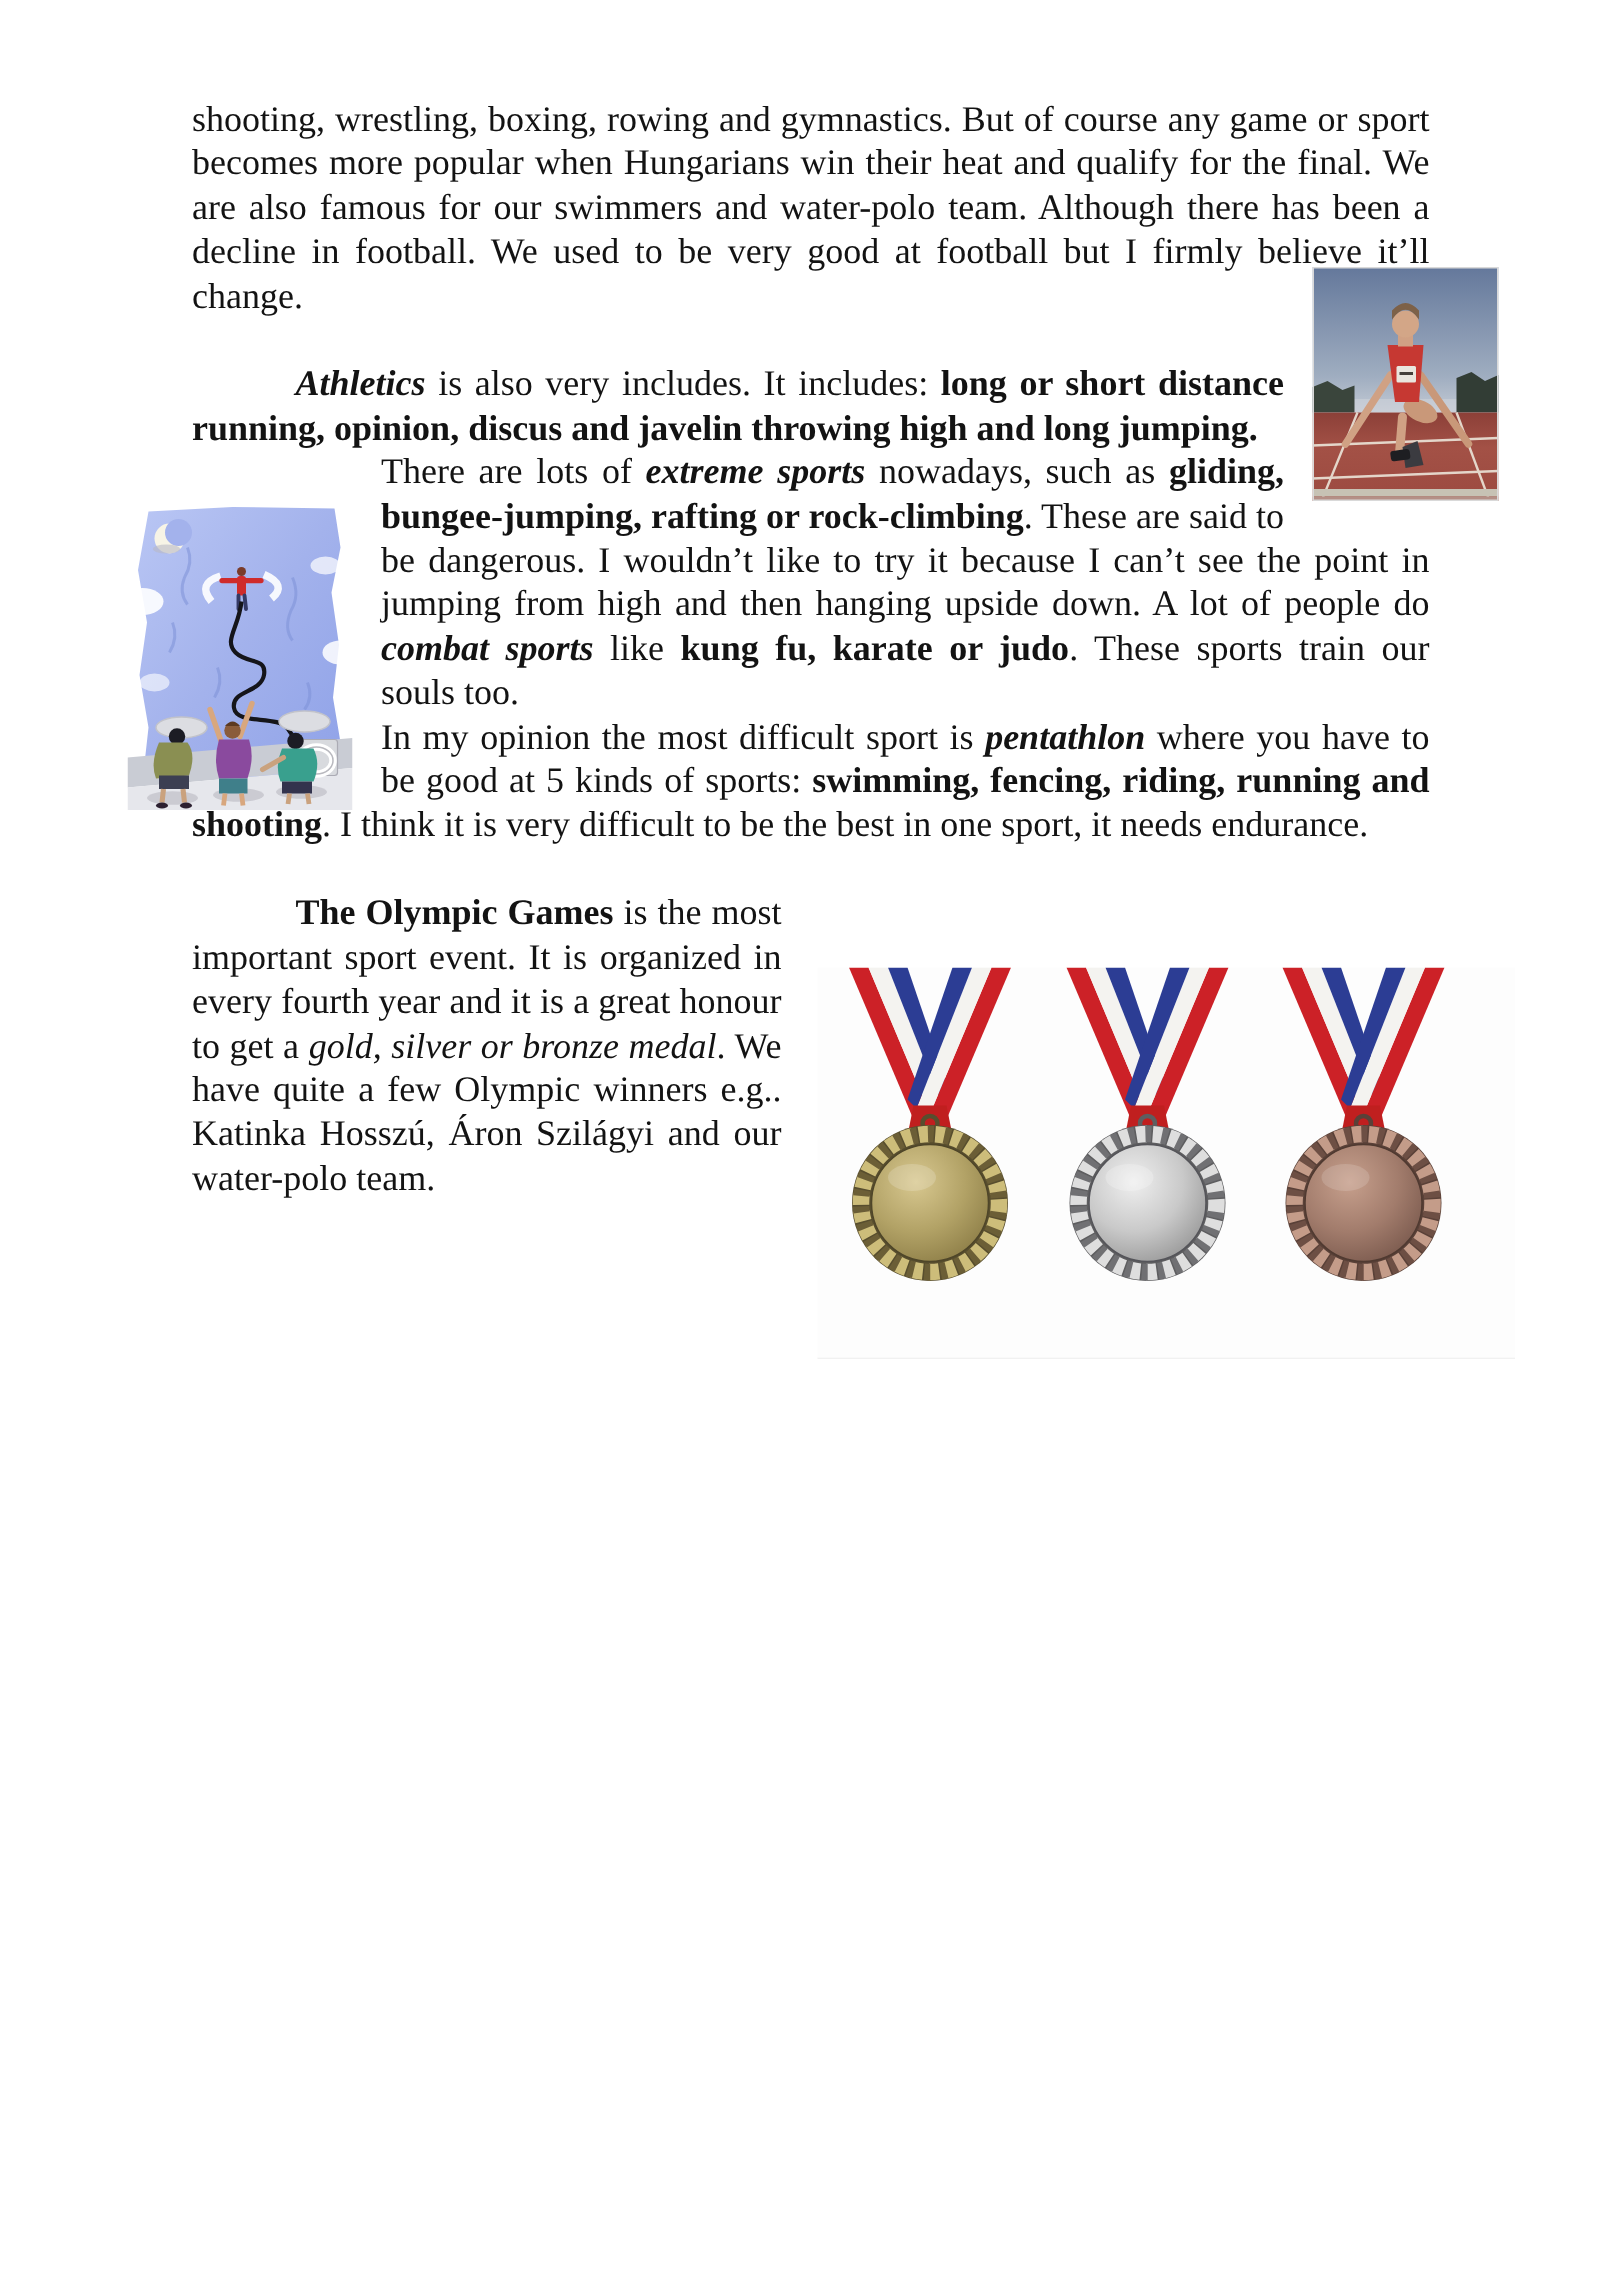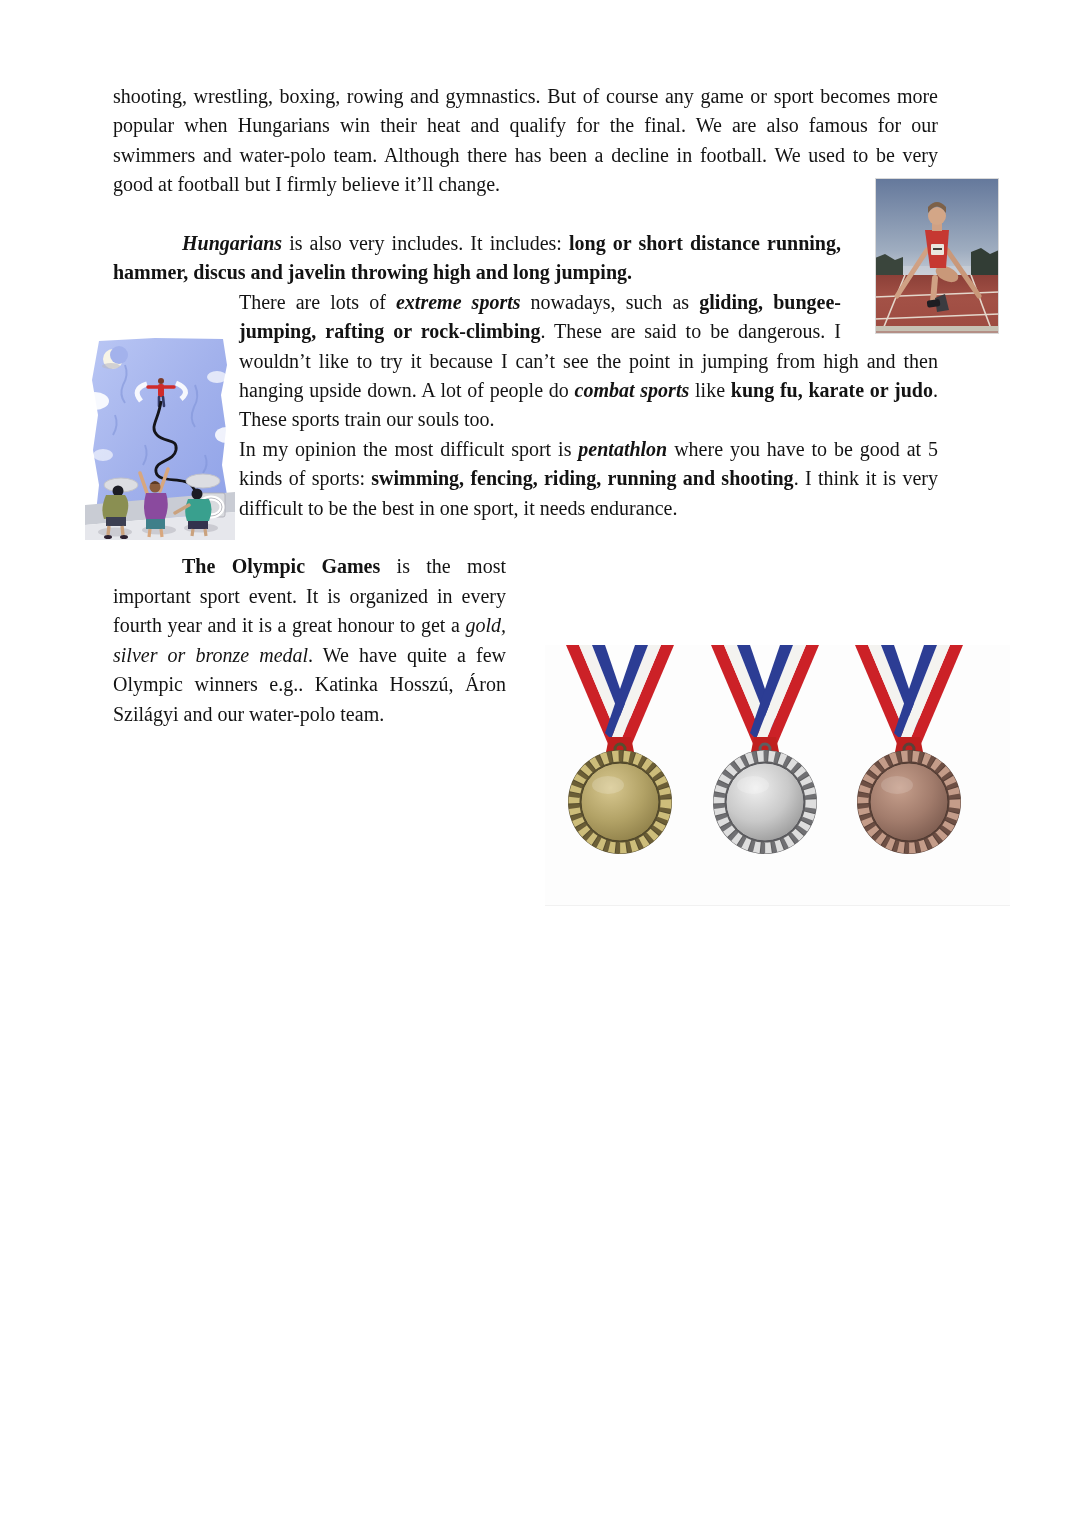--- a/index.html
+++ b/index.html
@@ -7,28 +7,27 @@
     position:relative;
     width:1080px;
     height:1526px;
     background:#ffffff;
     overflow:hidden;
     font-family:"Liberation Serif","DejaVu Serif",serif;
     color:#131313;
   }
   .text-col{
     position:absolute;
-    left:113px;
+    left:128px;
     top:66px;
     width:825px;
-    font-size:20px;
+    font-size:24px;
     line-height:29.4px;
     text-align:justify;
     z-index:2;
-    margin-top:16px;
   }
   .para{margin:0;padding:0;}
   .p-athletics{margin-top:29.4px;}
   .p-olympic{margin-top:29.4px;}
   .indent{text-indent:69px;}
   .seg-normal{font-weight:normal;font-style:normal;}
   .seg-bold{font-weight:bold;}
   .seg-italic{font-style:italic;}
   .seg-bolditalic{font-weight:bold;font-style:italic;}
   
@@ -254,21 +253,21 @@
         <circle cx="0" cy="157" r="46" fill="none" stroke="#6d4f44" stroke-width="11" stroke-dasharray="4 7" stroke-dashoffset="5"></circle>
         <circle cx="0" cy="157" r="39" fill="url(#bronzeG)" stroke="#503a31" stroke-width="1"></circle>
         <ellipse cx="-12" cy="140" rx="16" ry="9" fill="#ffffff" opacity="0.15"></ellipse>
       </g>
     </svg>
   </div>
 
   <div class="text-col">
     <p class="para p-intro"><span class="seg-normal">shooting, wrestling, boxing, rowing and gymnastics. But of course any game or sport becomes more popular when Hungarians win their heat and qualify for the final. We are also famous for our swimmers and water-polo team. Although there has been a decline in football. We used to be very good at football but I firmly believe it’ll change.</span></p>
 
-    <p class="para p-athletics indent"><span class="sp sp-runner" aria-hidden="true"></span><span class="seg-bolditalic">Hungarians</span><span class="seg-normal"> is also very includes. It includes: </span><span class="seg-bold">long or short distance running, hammer, discus and javelin throwing high and long jumping.</span></p>
+    <p class="para p-athletics indent"><span class="sp sp-runner" aria-hidden="true"></span><span class="seg-bolditalic">Athletics</span><span class="seg-normal"> is also very includes. It includes: </span><span class="seg-bold">long or short distance running, opinion, discus and javelin throwing high and long jumping.</span></p>
 
     <p class="para p-extreme"><span class="sp sp-bungee" aria-hidden="true"></span><span class="seg-normal">There are lots of </span><span class="seg-bolditalic">extreme sports</span><span class="seg-normal"> nowadays, such as </span><span class="seg-bold">gliding, bungee-jumping, rafting or rock-climbing</span><span class="seg-normal">. These are said to be dangerous. I wouldn’t like to try it because I can’t see the point in jumping from high and then hanging upside down. A lot of people do </span><span class="seg-bolditalic">combat sports</span><span class="seg-normal"> like </span><span class="seg-bold">kung fu, karate or judo</span><span class="seg-normal">. These sports train our souls too.</span></p>
 
     <p class="para p-pentathlon"><span class="seg-normal">In my opinion the most difficult sport is </span><span class="seg-bolditalic">pentathlon</span><span class="seg-normal"> where you have to be good at 5 kinds of sports: </span><span class="seg-bold">swimming, fencing, riding, running and shooting</span><span class="seg-normal">. I think it is very difficult to be the best in one sport, it needs endurance.</span></p>
 
     <p class="para p-olympic indent"><span class="sp sp-medals" aria-hidden="true"></span><span class="seg-bold">The Olympic Games</span><span class="seg-normal"> is the most important sport event. It is organized in every fourth year and it is a great honour to get a </span><span class="seg-italic">gold, silver or bronze medal</span><span class="seg-normal">. We have quite a few Olympic winners e.g.. Katinka Hosszú, Áron Szilágyi and our water-polo team.</span></p>
   </div>
 
 </div>
 

